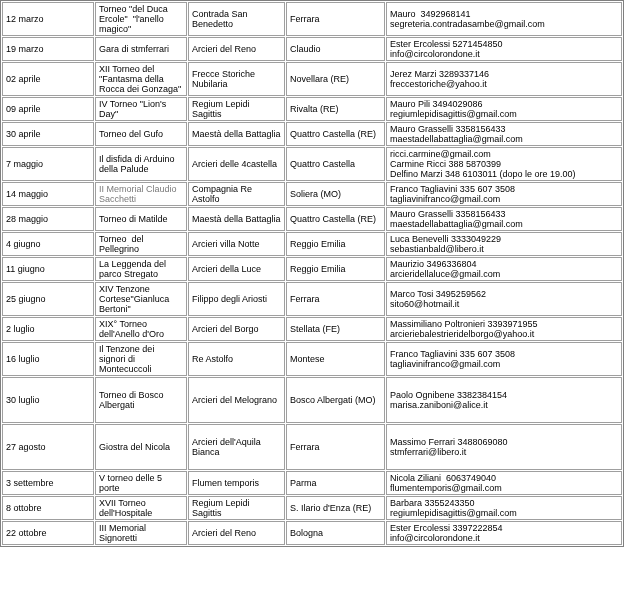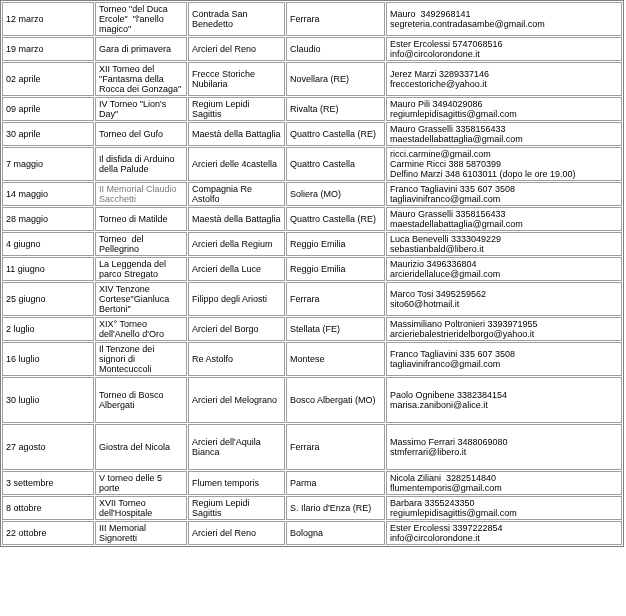--- a/index.html
+++ b/index.html
@@ -53,24 +53,24 @@
       <tr>
         <td>12 marzo</td>
         <td>Torneo "del Duca Ercole"  "l'anello magico"</td>
         <td>Contrada San Benedetto</td>
         <td>Ferrara</td>
         <td>Mauro  3492968141
 segreteria.contradasambe@gmail.com</td>
       </tr>
       <tr>
         <td>19 marzo</td>
-        <td>Gara di primavera</td>
+        <td>Gara di stmferrari</td>
         <td>Arcieri del Reno</td>
         <td>Claudio</td>
-        <td>Ester Ercolessi 5747068516
+        <td>Ester Ercolessi 5271454850
 info@circolorondone.it</td>
       </tr>
       <tr>
         <td>02 aprile</td>
         <td>XII Torneo del "Fantasma della Rocca dei Gonzaga"</td>
         <td>Frecce Storiche Nubilaria</td>
         <td>Novellara (RE)</td>
         <td>Jerez Marzi 3289337146
 freccestoriche@yahoo.it</td>
       </tr>
@@ -111,21 +111,21 @@
         <td>28 maggio</td>
         <td>Torneo di Matilde</td>
         <td>Maestà della Battaglia</td>
         <td>Quattro Castella (RE)</td>
         <td>Mauro Grasselli 3358156433
 maestadellabattaglia@gmail.com</td>
       </tr>
       <tr>
         <td>4 giugno</td>
         <td>Torneo  del Pellegrino</td>
-        <td>Arcieri della Regium</td>
+        <td>Arcieri villa Notte</td>
         <td>Reggio Emilia</td>
         <td>Luca Benevelli 3333049229
 sebastianbald@libero.it</td>
       </tr>
       <tr>
         <td>11 giugno</td>
         <td>La Leggenda del parco Stregato</td>
         <td>Arcieri della Luce</td>
         <td>Reggio Emilia</td>
         <td>Maurizio 3496336804
@@ -169,21 +169,21 @@
         <td>Arcieri dell'Aquila Bianca</td>
         <td>Ferrara</td>
         <td>Massimo Ferrari 3488069080
 stmferrari@libero.it</td>
       </tr>
       <tr>
         <td>3 settembre</td>
         <td>V torneo delle 5 porte</td>
         <td>Flumen temporis</td>
         <td>Parma</td>
-        <td>Nicola Ziliani  3282514840
+        <td>Nicola Ziliani  6063749040
 flumentemporis@gmail.com</td>
       </tr>
       <tr>
         <td>8 ottobre</td>
         <td>XVII Torneo dell'Hospitale</td>
         <td>Regium Lepidi Sagittis</td>
         <td>S. Ilario d'Enza (RE)</td>
         <td>Barbara 3355243350
 regiumlepidisagittis@gmail.com</td>
       </tr>

